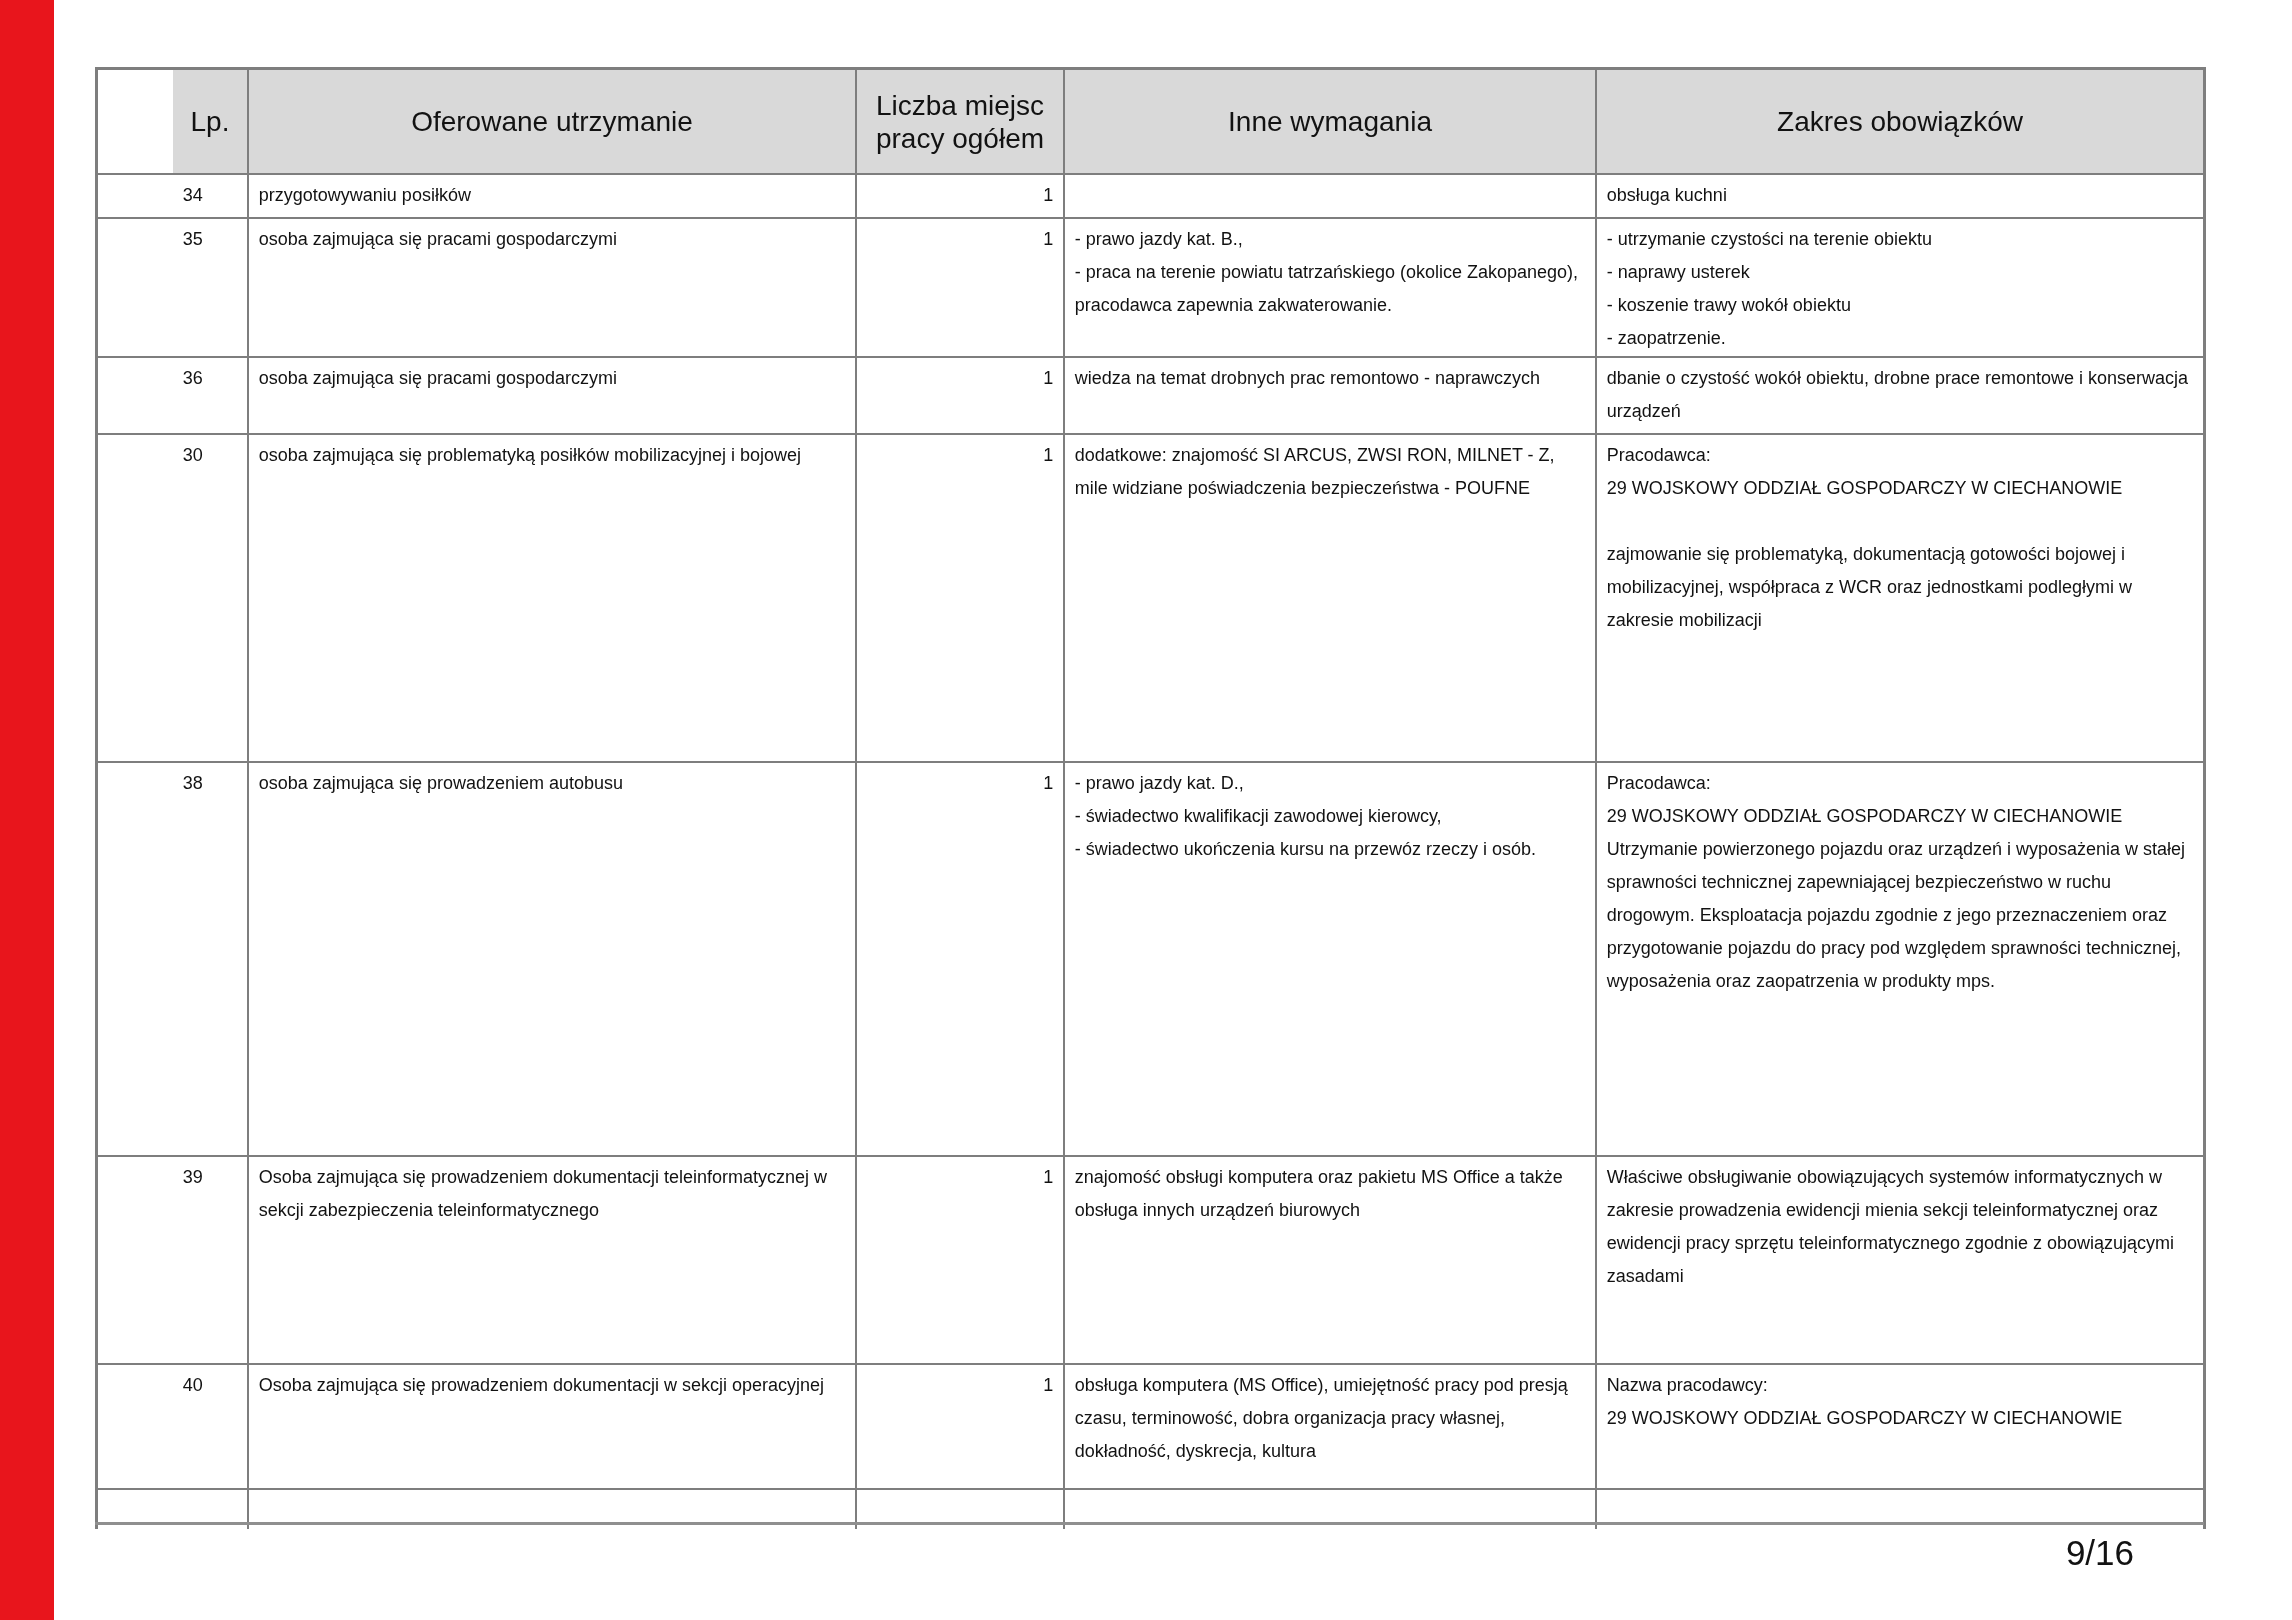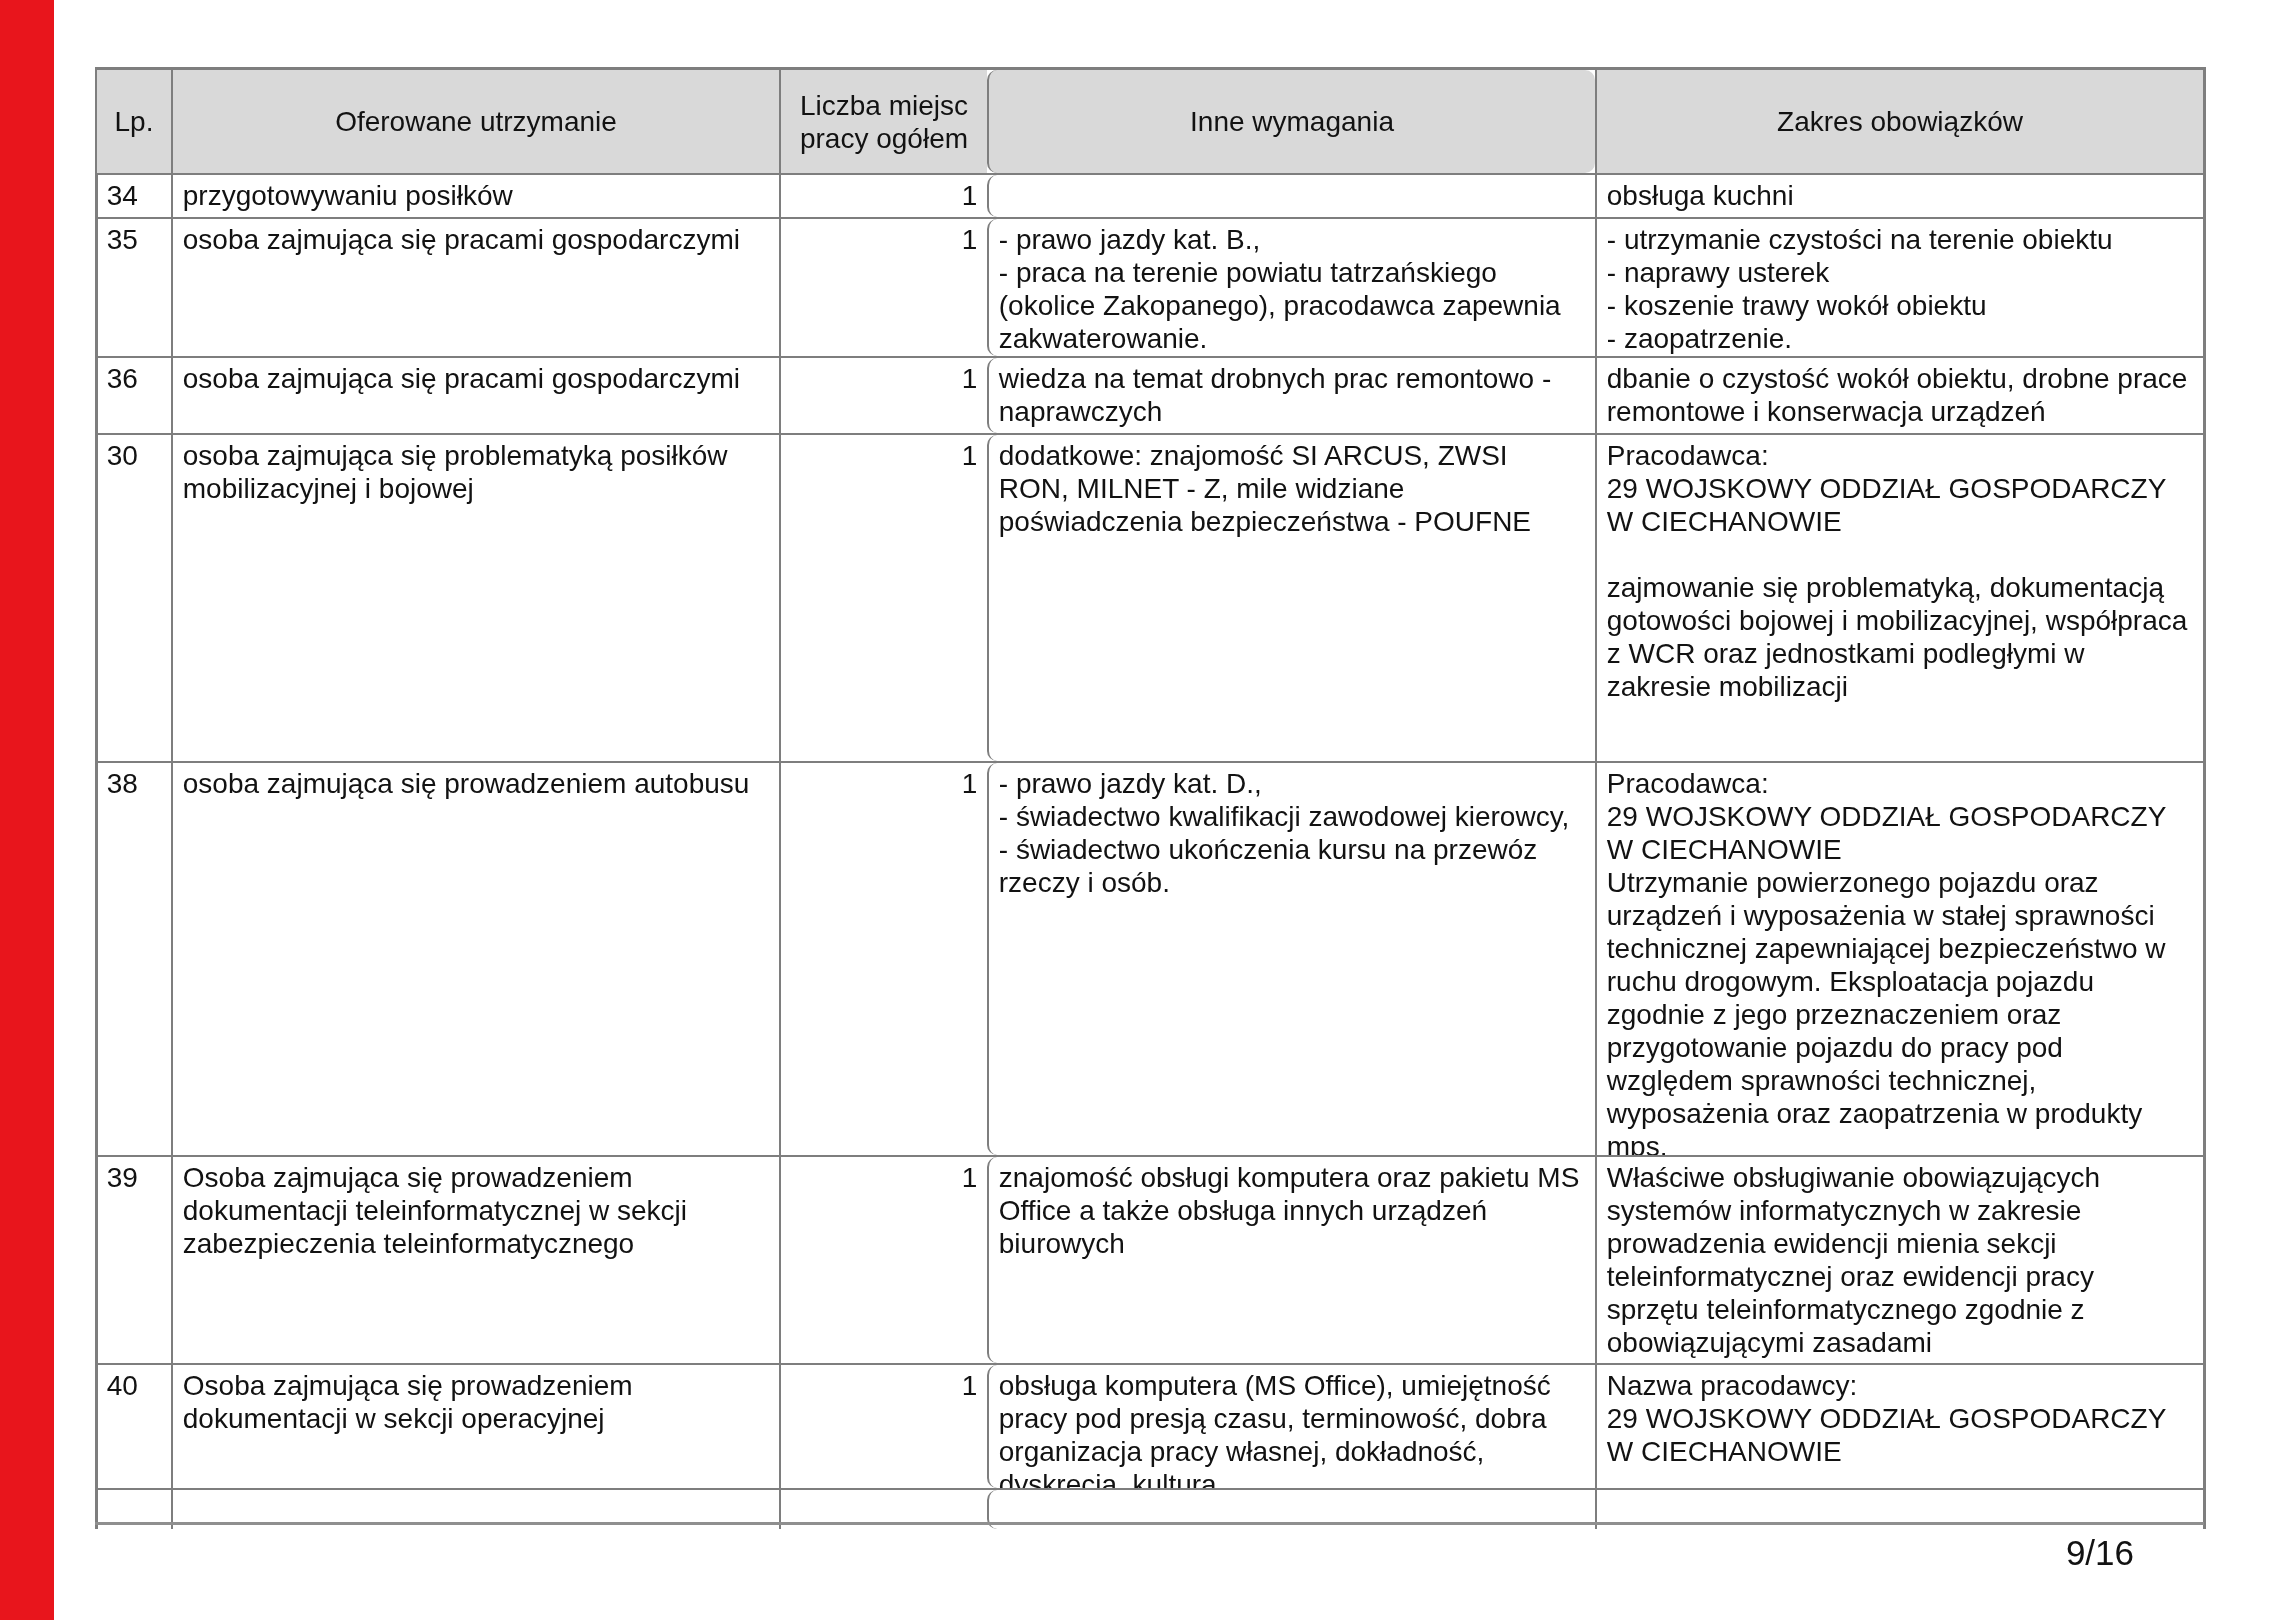--- a/index.html
+++ b/index.html
@@ -11,28 +11,28 @@
   .red-bar{position:absolute;left:0;top:0;width:54px;height:1620px;background:#e8151c;}
   .jobs-table{
     position:absolute;left:95px;top:67px;width:2105px;
     border:3.9px solid #7e7e7e;border-bottom:none;background:#fff;
   }
   .tr{display:flex;border-top:2.9px solid #7e7e7e;justify-content:flex-end;}
   .tr:first-child{border-top:none;}
   .td{
     box-sizing:border-box;overflow:hidden;
     padding:3.9px 9.8px 2px 9.8px;
-    font-size:28px;line-height:33px;white-space:pre-line;
+    font-size:18px;line-height:33px;white-space:pre-line;
     border-left:2px solid #7e7e7e;
   }
   .td:first-child{border-left:none;}
   .c1{width:74px;flex:none;}
   .c2{width:608px;flex:none;}
   .c3{width:208px;flex:none;text-align:right;}
-  .c4{width:608px;flex:none;border-radius:10px;}
+  .c4{width:532px;flex:none;}
   .c5{width:608px;flex:none;}
   .header-row{height:103px;}
   .header-row .td{
     display:flex;align-items:center;justify-content:center;
     text-align:center;background:#d9d9d9;font-size:28px;padding:3.9px;
   }
   .footer-rule{position:absolute;left:95px;top:1522px;width:2109px;height:2.9px;background:#8f8f8f;}
   .page-number{position:absolute;left:95px;top:1533px;width:2039px;text-align:right;font-size:35px;color:#121212;}
 </style>
 </head>

